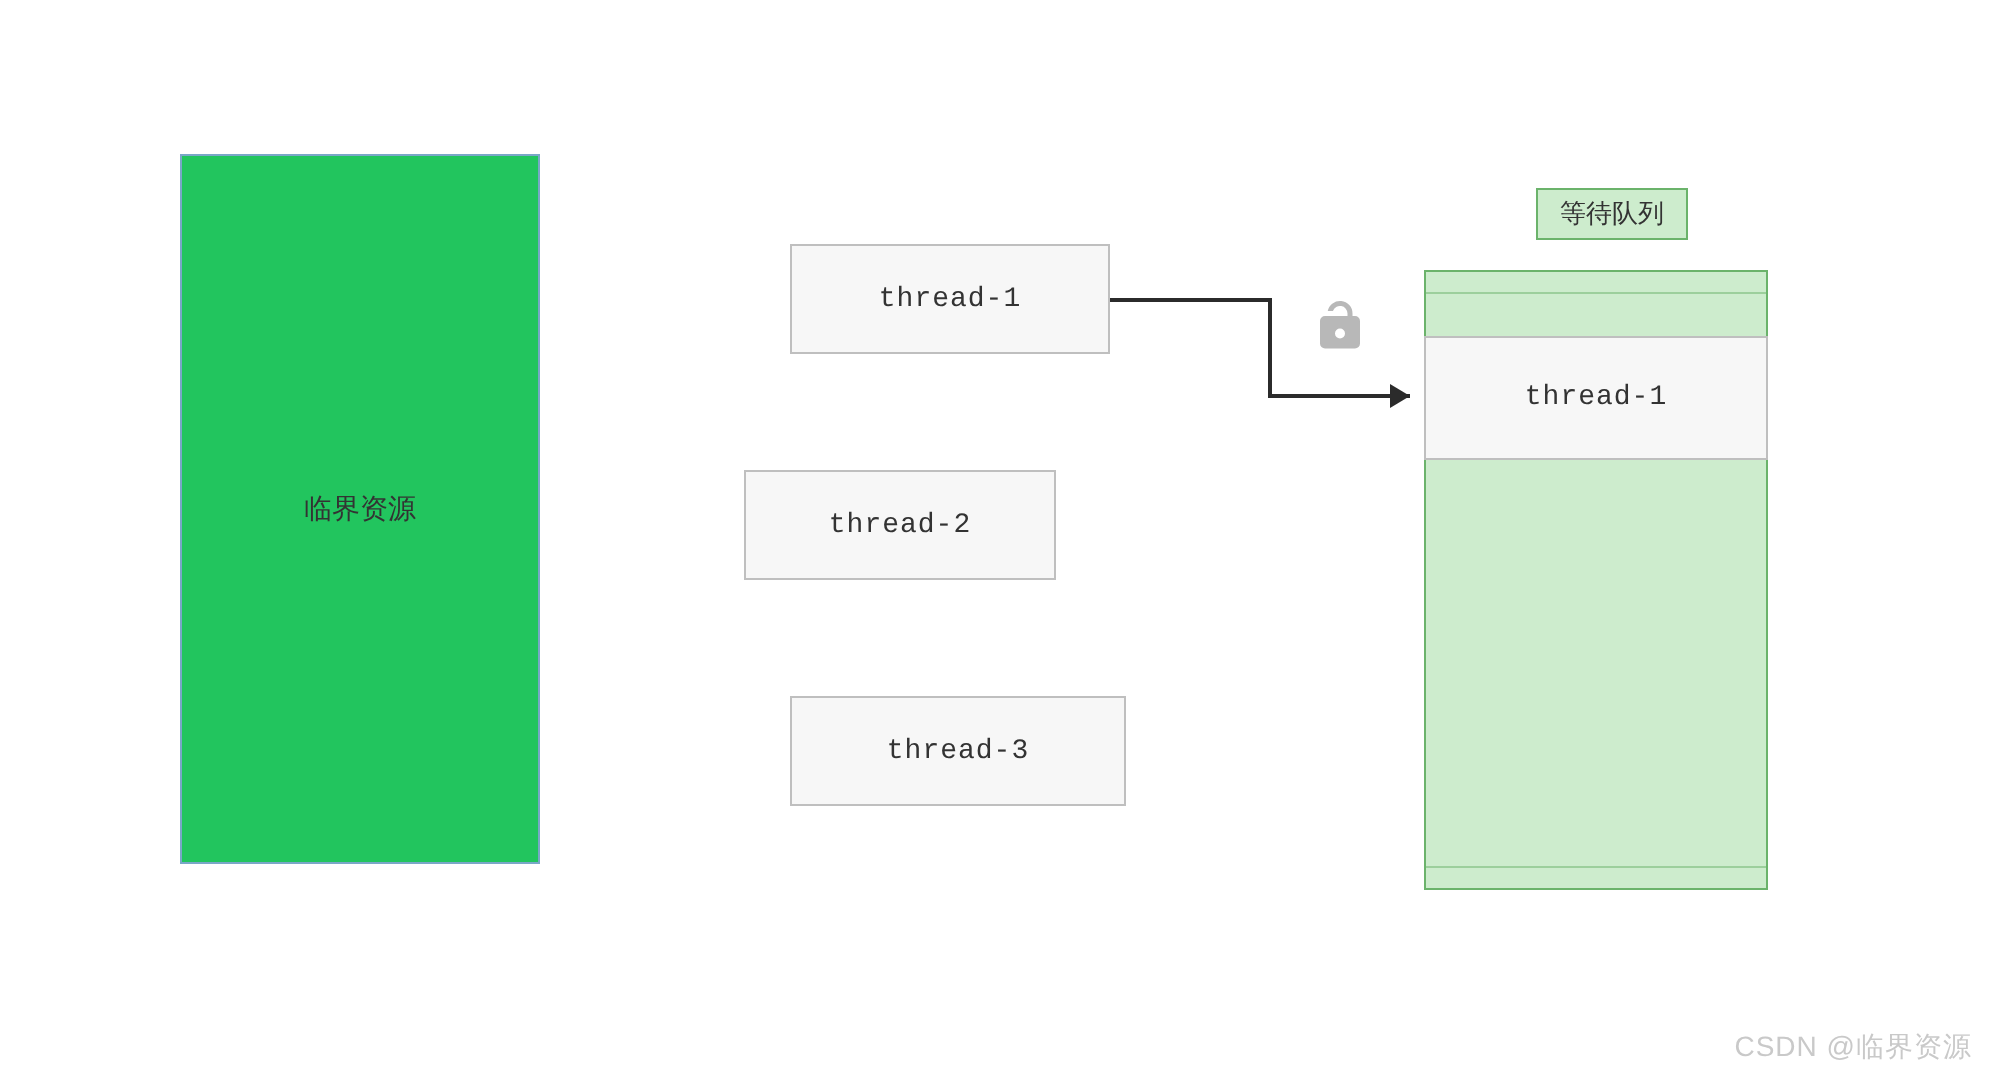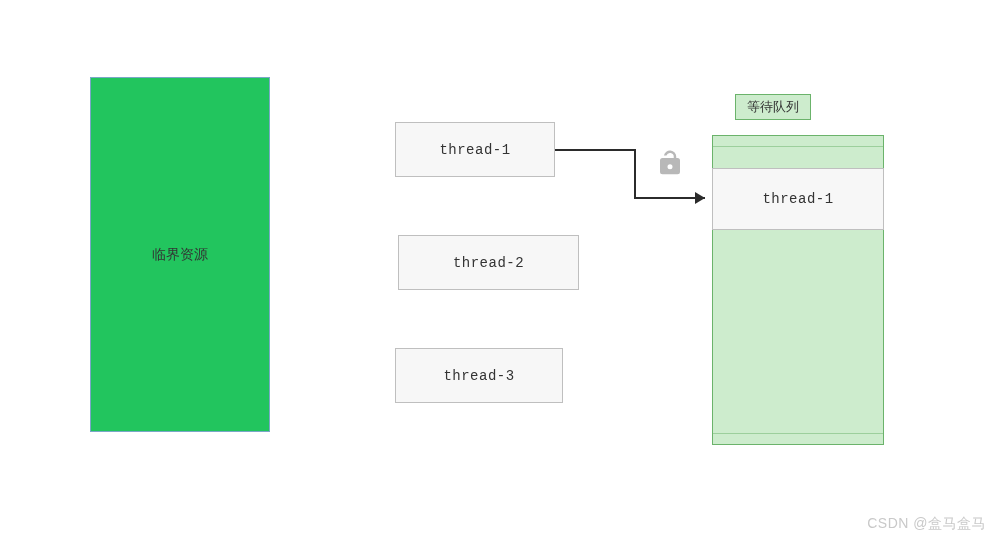--- a/index.html
+++ b/index.html
@@ -81,46 +81,46 @@
 <body>
 
 <div class="box critical" style="left:90px; top:77px; width:180px; height:355px;">
   <span>临界资源</span>
 </div>
 
 <div class="box thread" style="left:395px; top:122px; width:160px; height:55px;">
   <span>thread-1</span>
 </div>
 
-<div class="box thread" style="left:398px; top:235px; width:181px; height:55px;">
+<div class="box thread" style="left:372px; top:235px; width:156px; height:55px;">
   <span>thread-2</span>
 </div>
 
 <div class="box thread" style="left:395px; top:348px; width:168px; height:55px;">
   <span>thread-3</span>
 </div>
 
 <svg class="arrow" style="left:555px; top:148px; width:165px; height:75px;">
   <path d="M 0 2 L 80 2 L 80 50 L 150 50" stroke="#2b2b2b" stroke-width="2" fill="none"></path>
   <path d="M 150 50 L 140 44 L 140 56 Z" fill="#2b2b2b"></path>
 </svg>
 
 <div class="lock-icon" style="left:655px; top:148px; width:30px; height:30px;">
   <svg width="30" height="30" viewBox="0 0 24 24">
     <path fill="#b8b8b8" d="M17 8V7a5 5 0 0 0-9.9-1h2.07A3 3 0 0 1 15 7v1H6a2 2 0 0 0-2 2v9a2 2 0 0 0 2 2h12a2 2 0 0 0 2-2v-9a2 2 0 0 0-2-2h-1zm-5 9a2 2 0 1 1 0-4 2 2 0 0 1 0 4z"></path>
   </svg>
 </div>
 
-<div class="box queue-label" style="left:735px; top:94px; width:76px; height:26px;">
+<div class="box queue-label" style="left:768px; top:94px; width:76px; height:26px;">
   <span>等待队列</span>
 </div>
 
 <div class="box queue-body" style="left:712px; top:135px; width:172px; height:310px;">
   <div class="queue-stripe" style="top:10px;"></div>
   <div class="queue-stripe" style="bottom:10px;"></div>
   <div class="queue-slot" style="left:-1px; right:-1px; top:32px; height:62px;">
     <span>thread-1</span>
   </div>
 </div>
 
 <div class="watermark">
-  <span>CSDN @盒马盒马</span>
+  <span>CSDN @临界资源</span>
 </div>
 
 </body></html>

